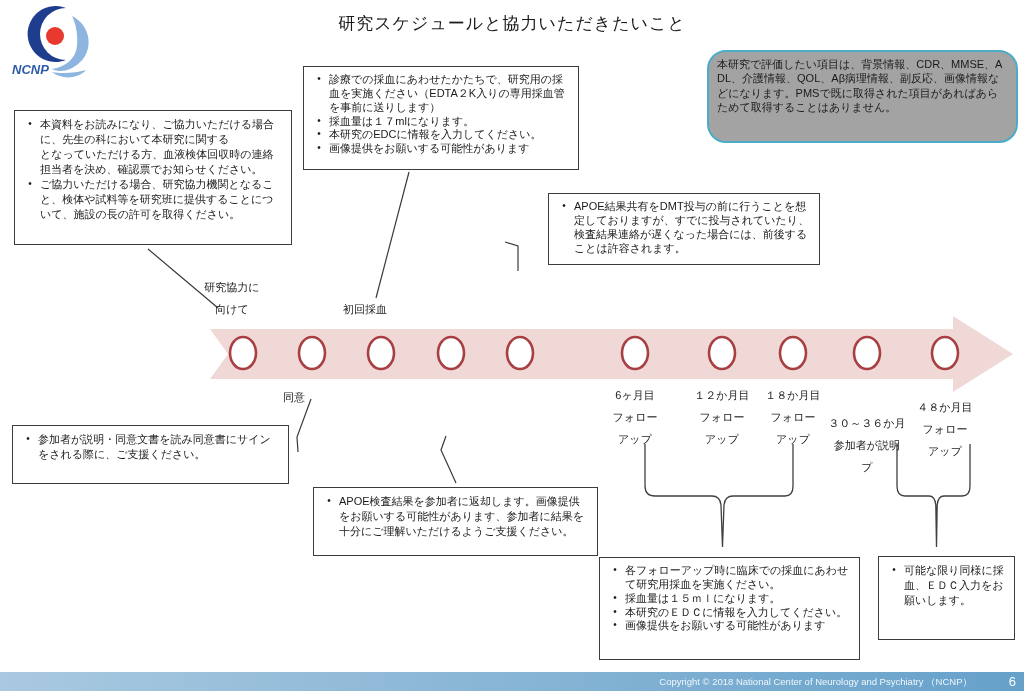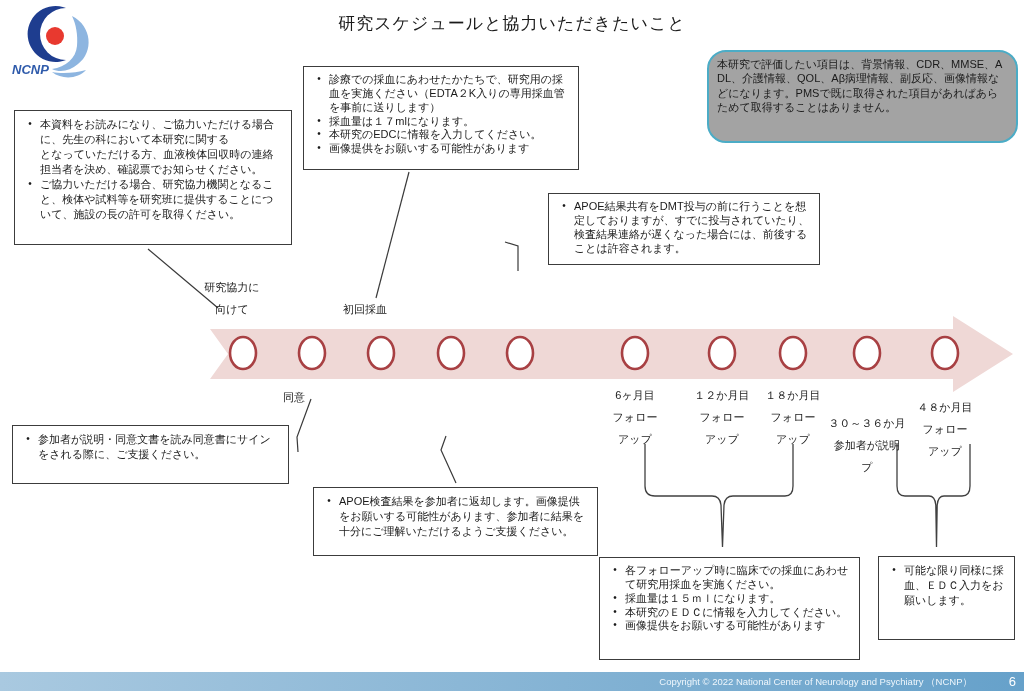--- a/index.html
+++ b/index.html
@@ -194,17 +194,17 @@
       <span>参加者が説明</span>
       <span>プ</span>
   </div>
   <div class="tl-label" style="left:895px;top:384px;width:100px;margin-top:12px;">
     <span>４８か月目</span>
       <span>フォロー</span>
       <span>アップ</span>
   </div>
 
   <div class="footer">
-    <span class="copy">Copyright © 2022 National Center of Neurology and Psychiatry （NCNP）</span>
+    <span class="copy">Copyright © 2018 National Center of Neurology and Psychiatry （NCNP）</span>
     <span class="page">6</span>
   </div>
 
 </div>
 
 </body></html>

